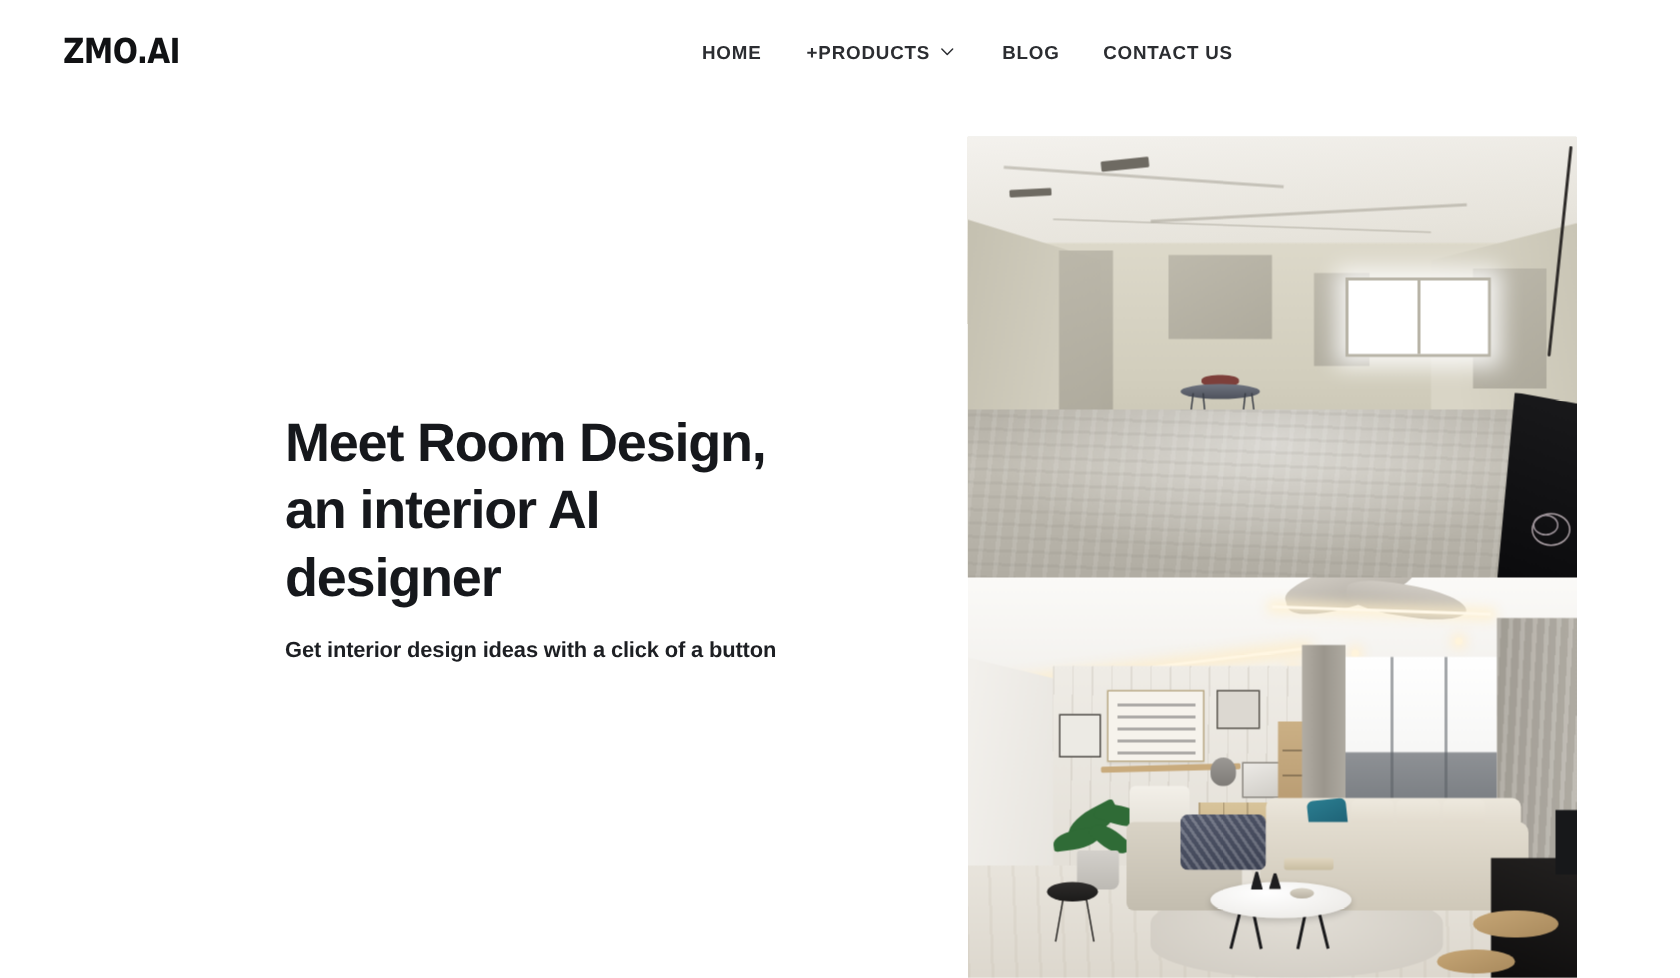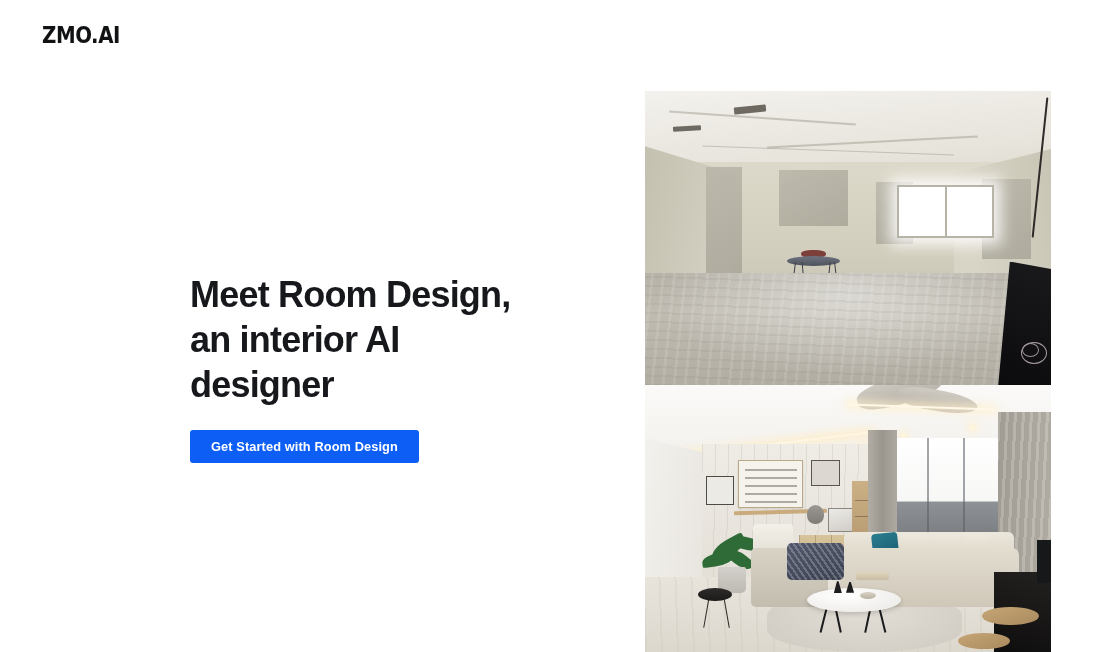--- a/index.html
+++ b/index.html
@@ -416,25 +416,52 @@
 </style>
 </head>
 <body>
 
 <div class="page">
 
   <div class="header">
 
     <div class="logo">ZMO.AI</div>
 
+    <nav class="nav">
+
+      <div class="nav-item">
+        <span>HOME</span>
+      </div>
+      <div class="nav-gap-1"></div>
+
+      <div class="nav-item">
+        <span>+PRODUCTS</span>
+        <span class="chevron">
+          <svg viewBox="0 0 10 10" width="9" height="9" aria-hidden="true">
+            <path d="M1 3 L5 7 L9 3" fill="none" stroke="#2b2d31" stroke-width="1.1" stroke-linecap="round" stroke-linejoin="round"></path>
+          </svg>
+        </span>
+      </div>
+      <div class="nav-gap-2"></div>
+
+      <div class="nav-item">
+        <span>BLOG</span>
+      </div>
+      <div class="nav-gap-3"></div>
+
+      <div class="nav-item">
+        <span>CONTACT US</span>
+      </div>
+
+    </nav>
   </div>
 
   <div class="hero-text">
     <h1 class="headline">Meet Room Design, an interior AI designer</h1>
-    <button class="cta">Get Started with Room Design</button>
+    <p class="subhead">Get interior design ideas with a click of a button</p>
   </div>
 
   <div class="media">
 
     <div class="photo photo-before" role="img" aria-label="Empty unfinished room with bare concrete floor, unpainted plastered walls, a window and a small folding table">
       <div class="b-ceiling"></div>
       <div class="b-ceil-seam" style="left:6%;top:9%;width:46%;height:1.5px;transform:rotate(4deg);"></div>
       <div class="b-ceil-seam" style="left:30%;top:17%;width:52%;height:1.5px;transform:rotate(-3deg);"></div>
       <div class="b-ceil-seam" style="left:14%;top:20%;width:62%;height:1.2px;transform:rotate(2deg);"></div>
       <div class="b-vent" style="left:22%;top:5%;width:8%;height:2.4%;transform:rotate(-6deg);"></div>

